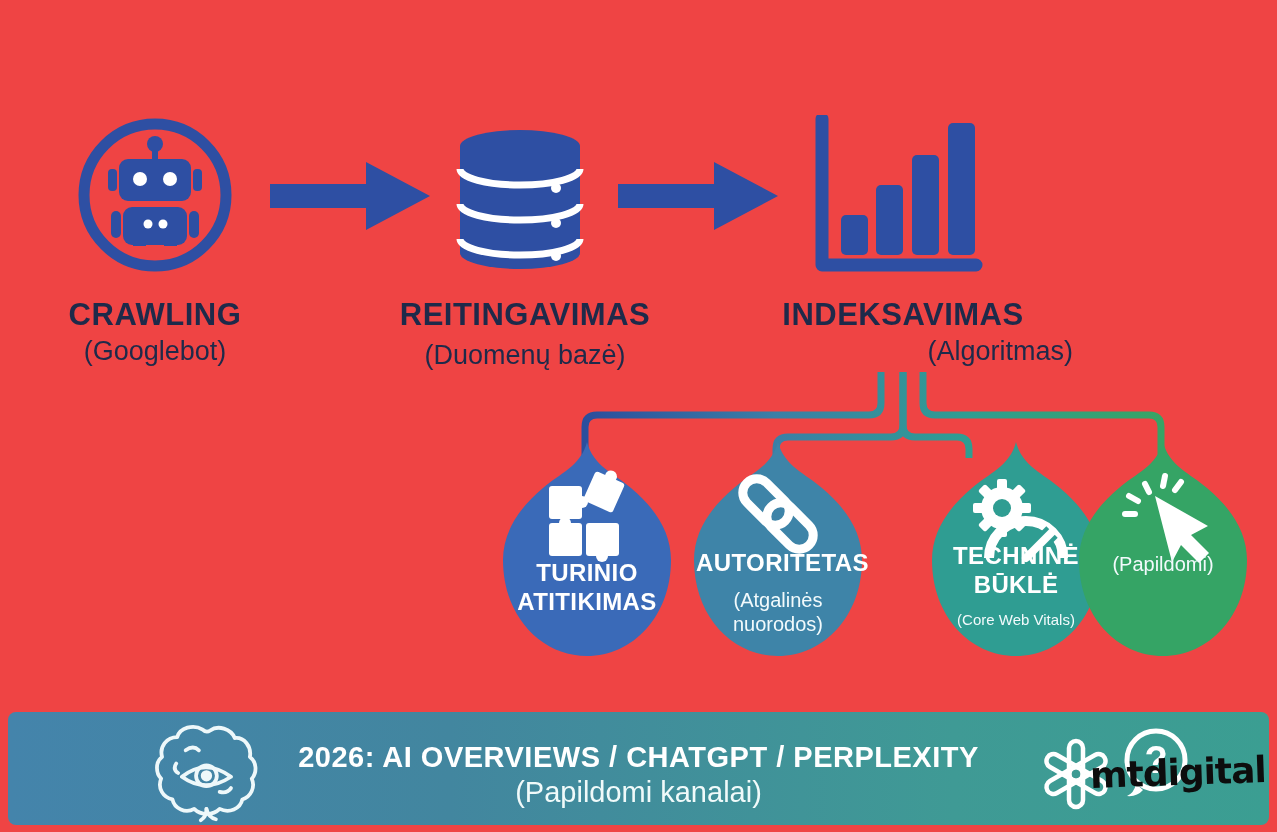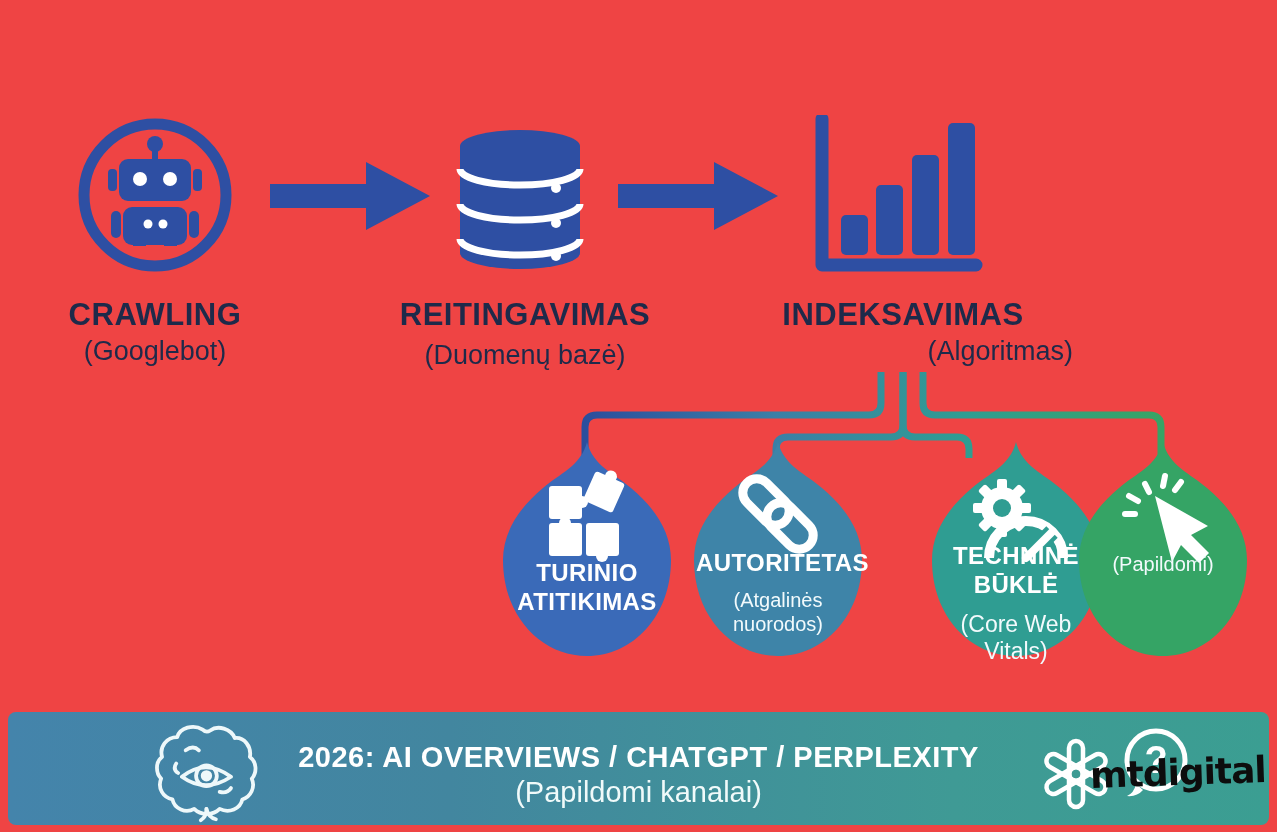--- a/index.html
+++ b/index.html
@@ -20,21 +20,21 @@
   }
   
   .balloon{position:absolute;width:180px;height:225px;}
   .balloon svg.shape{position:absolute;left:0;top:0;}
   .balloon .icon{position:absolute;left:0;top:0;width:180px;height:225px;pointer-events:none;}
   .b-text{
     position:absolute;left:8px;right:8px;text-align:center;color:#ffffff;
   }
   .b-title{font-weight:700;font-size:24px;line-height:1.22;letter-spacing:.4px;}
   .b-sub{font-weight:400;font-size:20px;line-height:1.2;color:#f2fafc;margin-top:11px;}
-  .b-sub.small{font-size:23px;}
+  .b-sub.small{font-size:15px;}
   
   .banner{
     position:absolute;left:8px;top:712px;width:1261px;height:113px;
     border-radius:8px;
     background:linear-gradient(90deg,#4484ab 0%,#42869f 35%,#3f9a95 75%,#3b9e92 100%);
   }
   .banner-title{
     position:absolute;left:0;right:0;top:29px;text-align:center;color:#ffffff;
     font-weight:700;font-size:29px;letter-spacing:.5px;
   }

